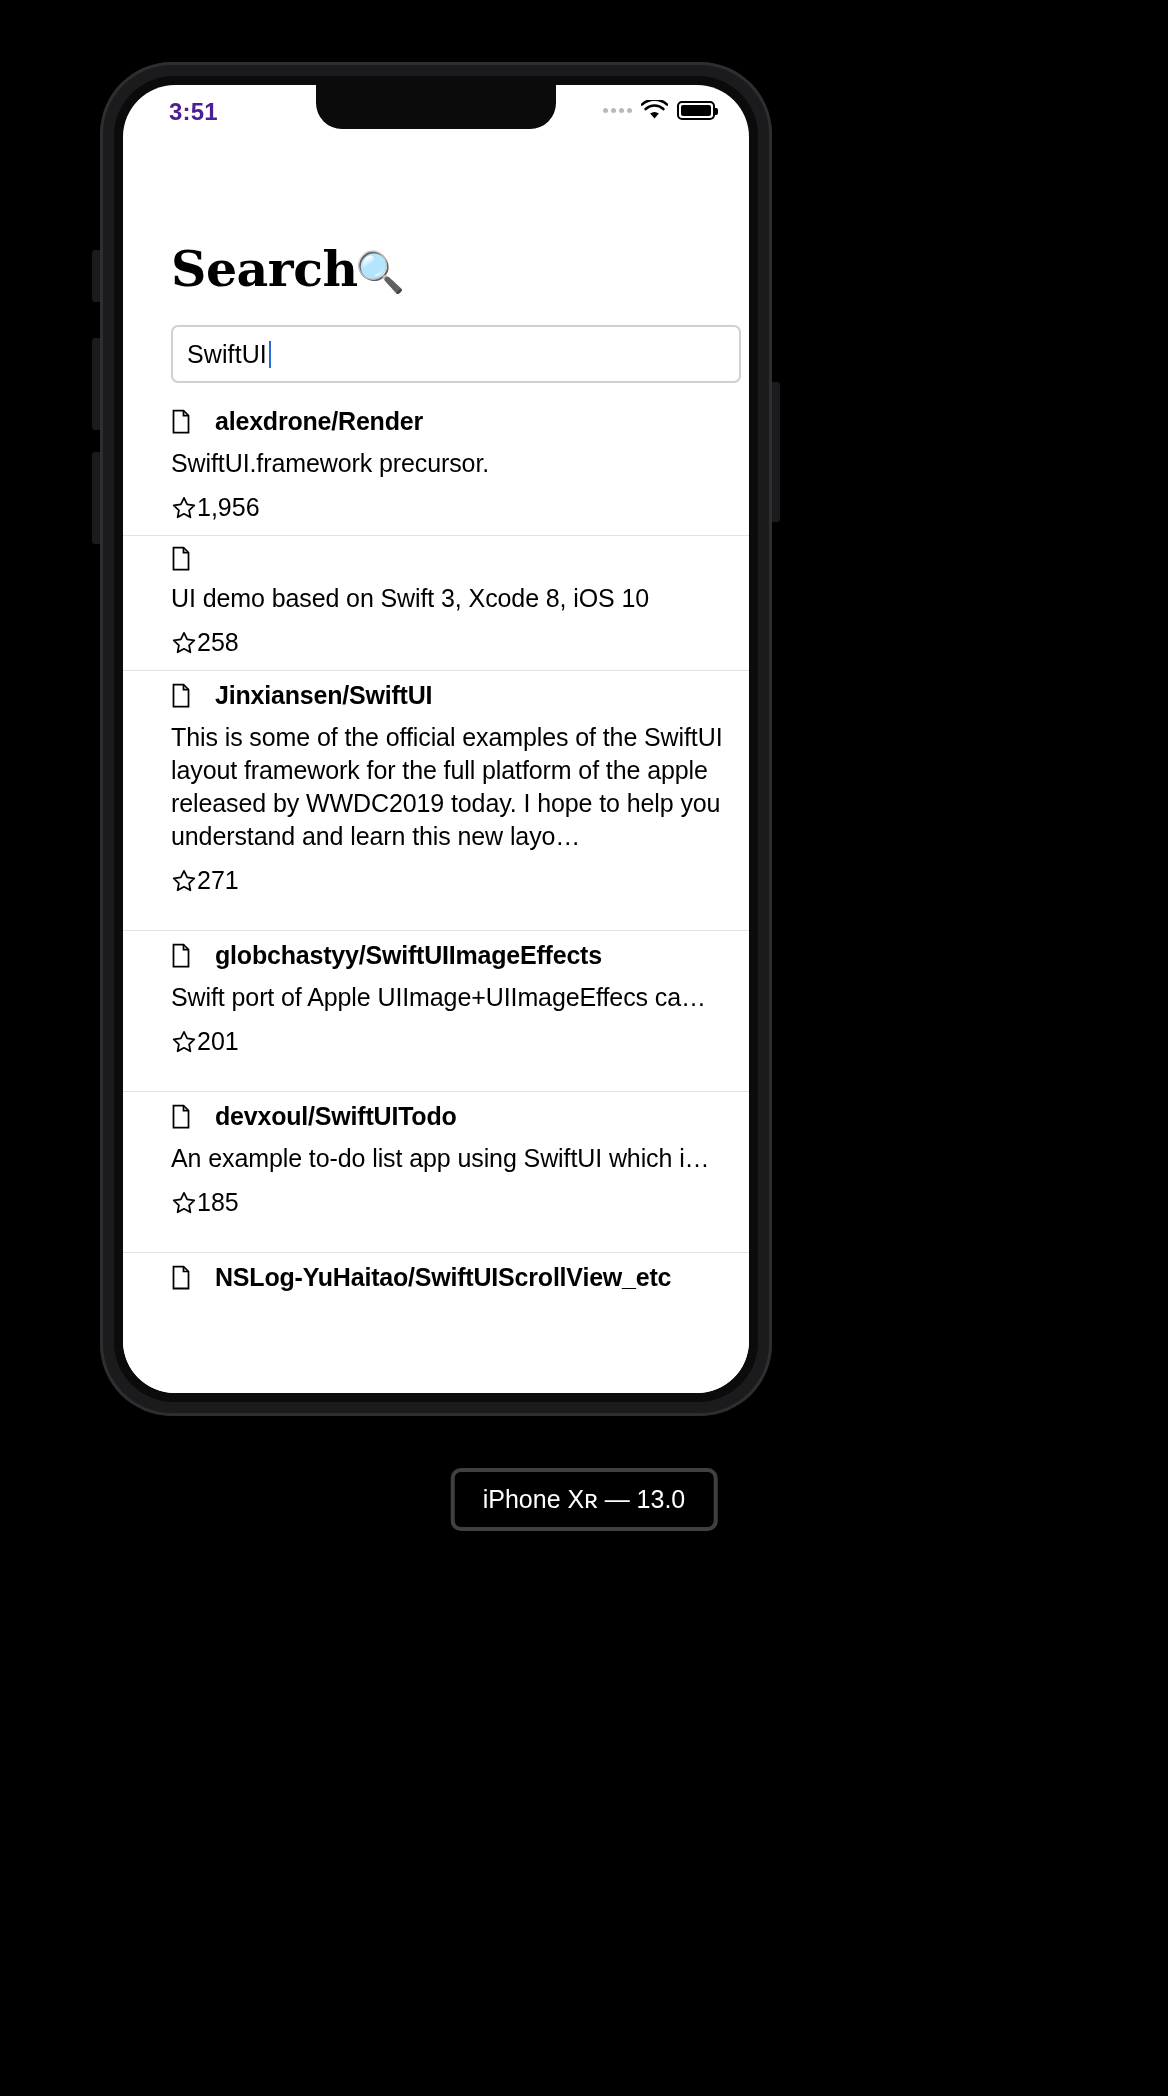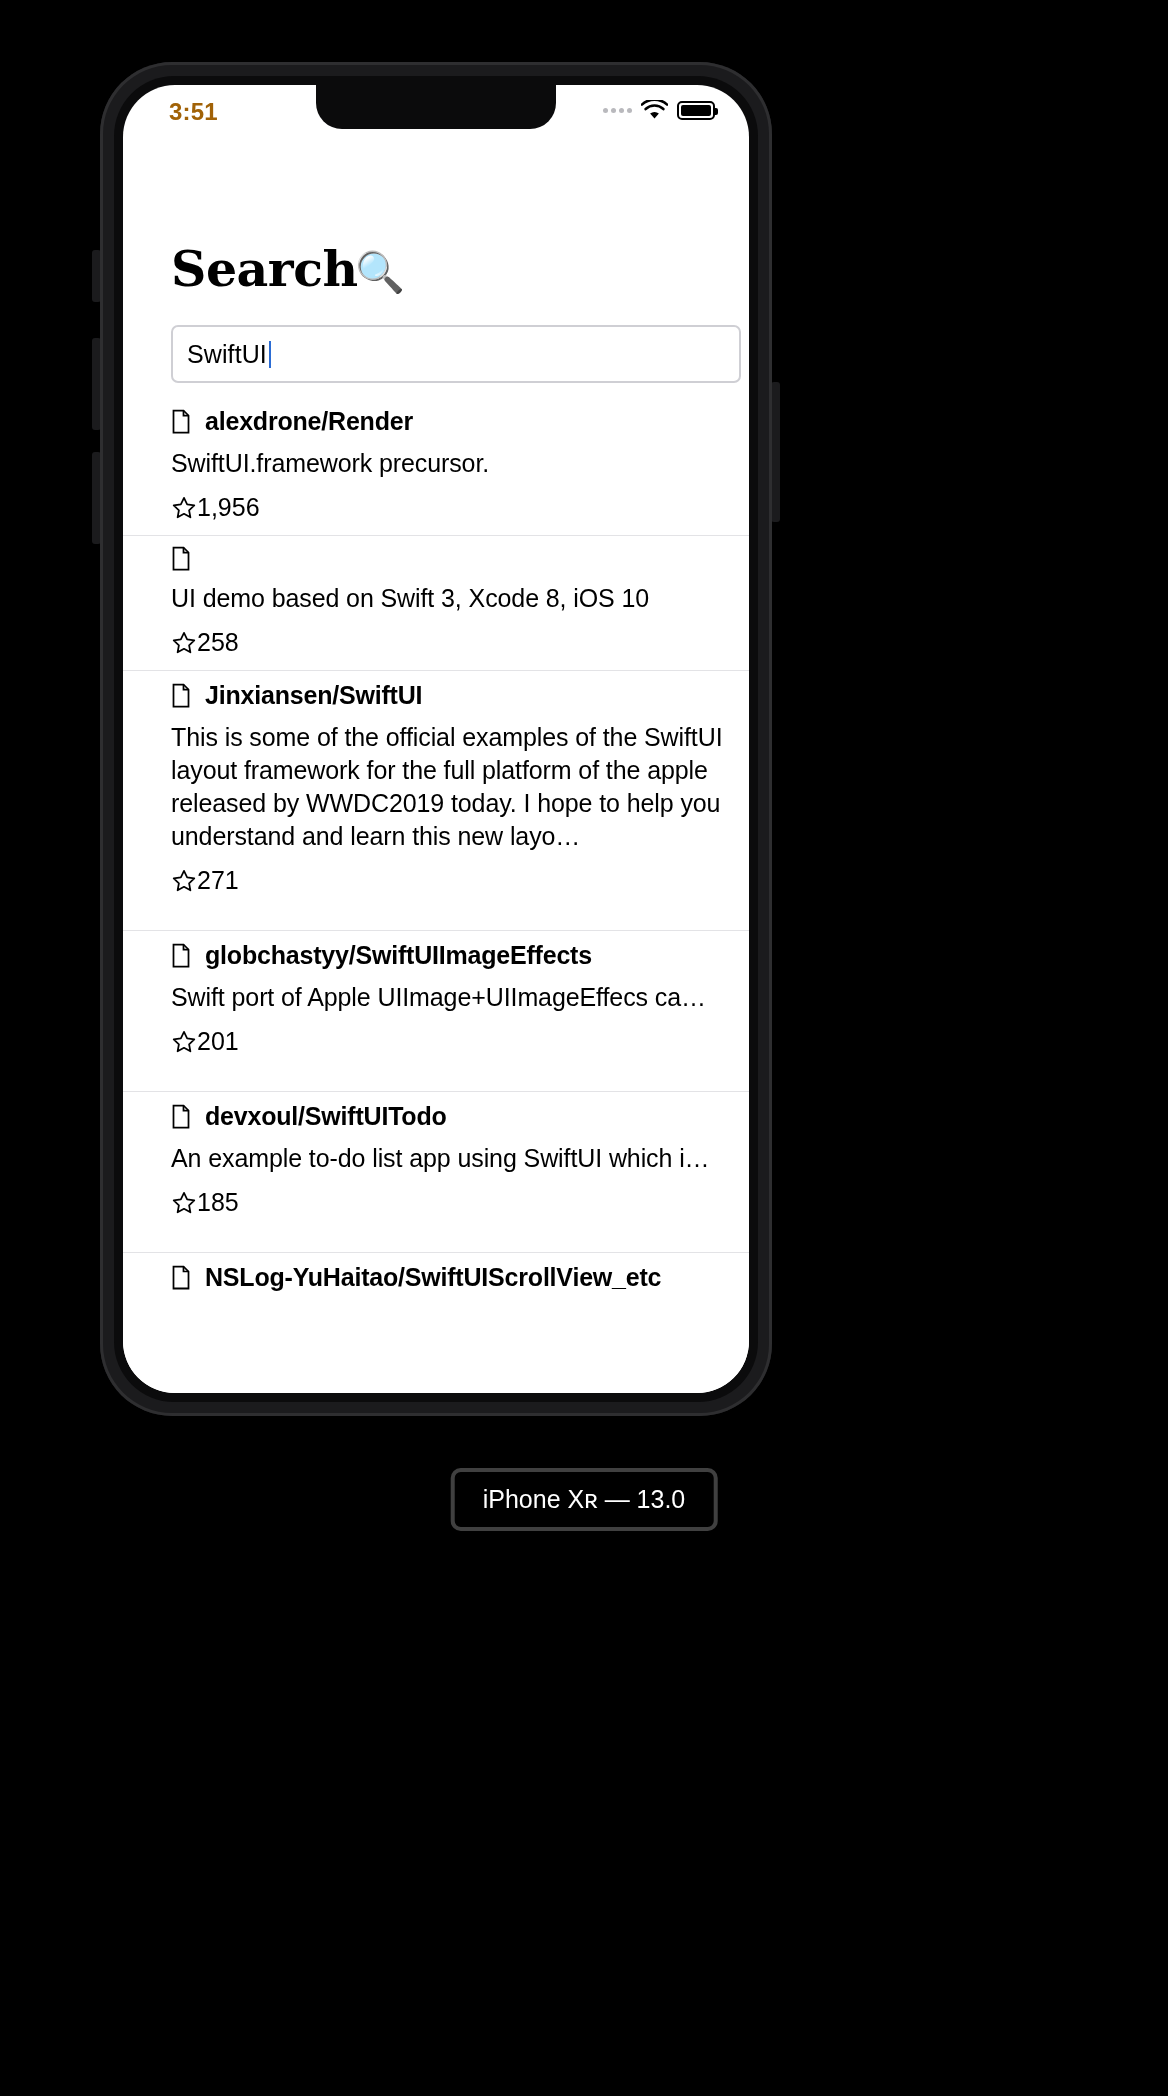--- a/index.html
+++ b/index.html
@@ -84,21 +84,21 @@
     height: 56px;
     z-index: 6;
     pointer-events: none;
   }
   .status-time {
     position: absolute;
     left: 46px;
     top: 13px;
     font-size: 24px;
     font-weight: 600;
-    color: #a16207;
+    color: #4c1d95;
     letter-spacing: 0.2px;
   }
   .status-right {
     position: absolute;
     right: 34px;
     top: 15px;
     display: flex;
     align-items: center;
     gap: 9px;
   }
@@ -195,21 +195,21 @@
     margin-top: 14px;
   }
   .result-row {
     padding: 0 48px 0 48px;
     border-bottom: 1px solid #e3e3e6;
   }
   .result-row:last-child { border-bottom: none; }
   .repo-line {
     display: flex;
     align-items: center;
-    gap: 14px;
+    gap: 24px;
     padding-top: 10px;
   }
   .doc-icon { width: 20px; height: 25px; flex: 0 0 auto; }
   .repo-name {
     font-size: 25px;
     font-weight: 700;
     color: #000;
     letter-spacing: -0.2px;
   }
   .repo-desc {

